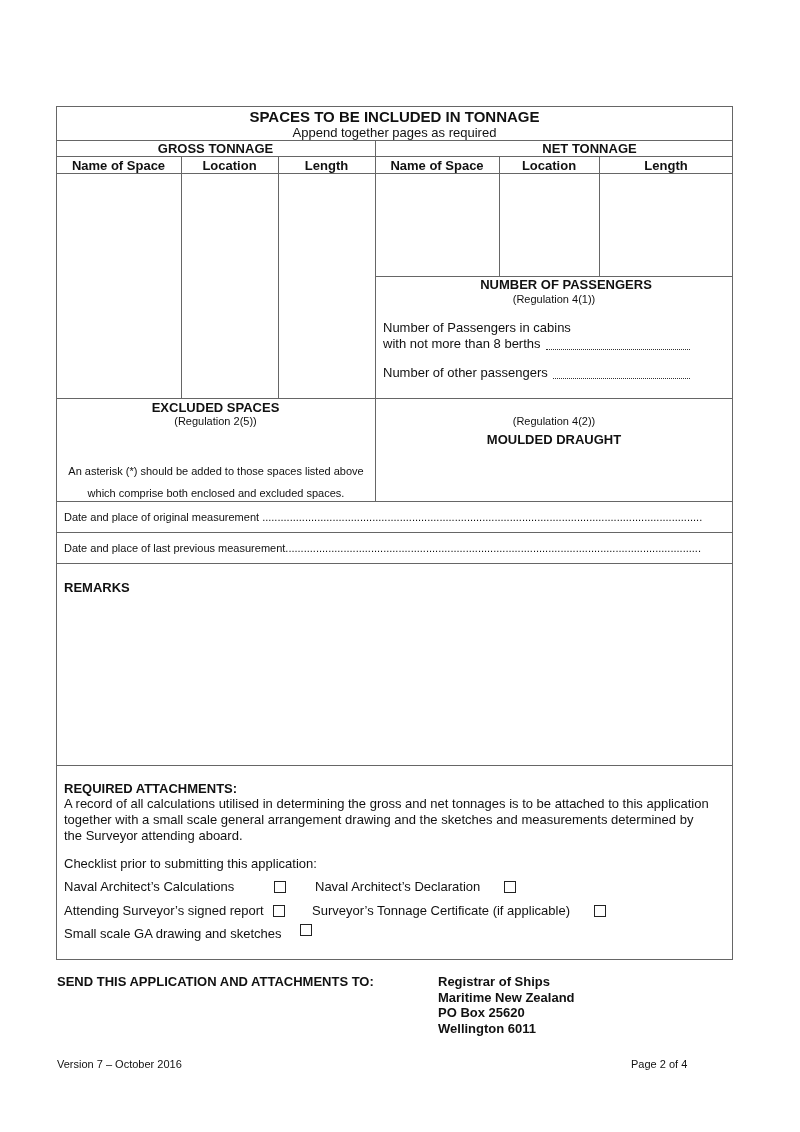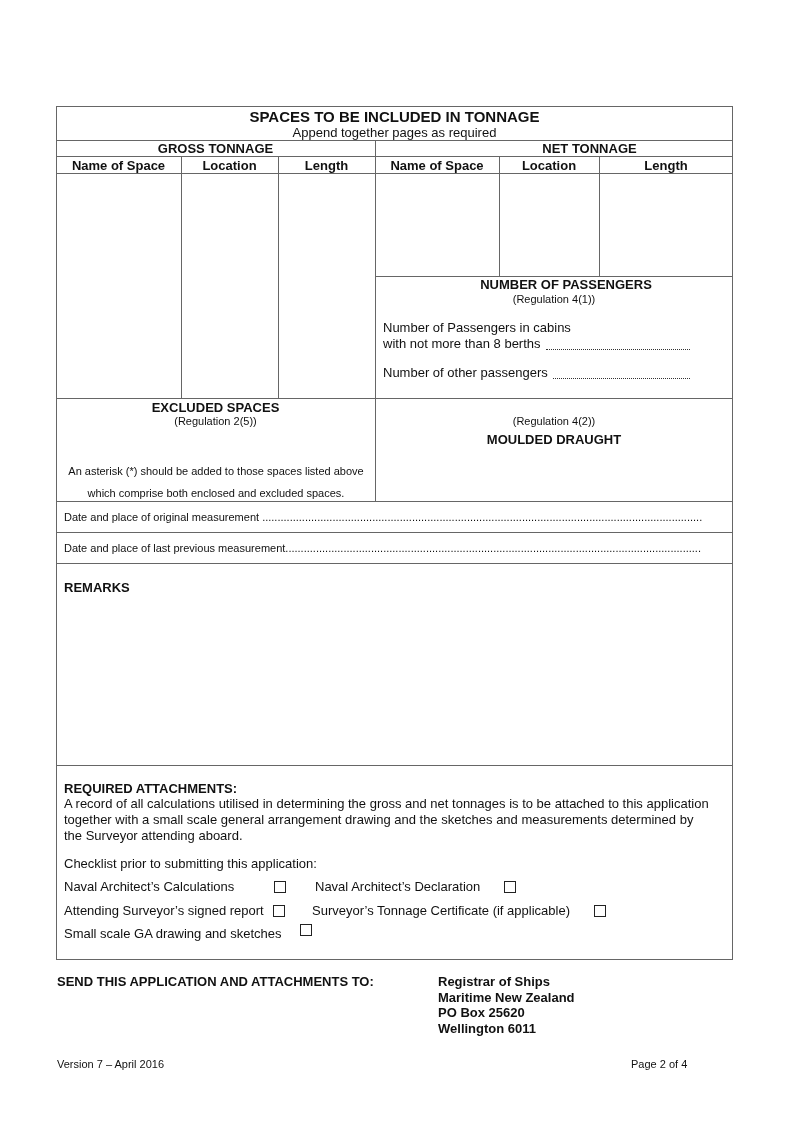--- a/index.html
+++ b/index.html
@@ -101,14 +101,14 @@
 <div class="cb" style="left:300px;top:924px;"></div>
 
 <div class="abs b t13" style="left:57px;top:974px;">SEND THIS APPLICATION AND ATTACHMENTS TO:</div>
 <div class="abs b t13" style="left:438px;top:974px;line-height:15.5px;">
   <div>Registrar of Ships</div>
   <div>Maritime New Zealand</div>
   <div>PO Box 25620</div>
   <div>Wellington 6011</div>
 </div>
 
-<div class="abs t11" style="left:57px;top:1058px;">Version 7 – April 2016</div>
+<div class="abs t11" style="left:57px;top:1058px;">Version 7 – October 2016</div>
 <div class="abs t11" style="left:631px;top:1058px;">Page 2 of 4</div>
 
 </body></html>

